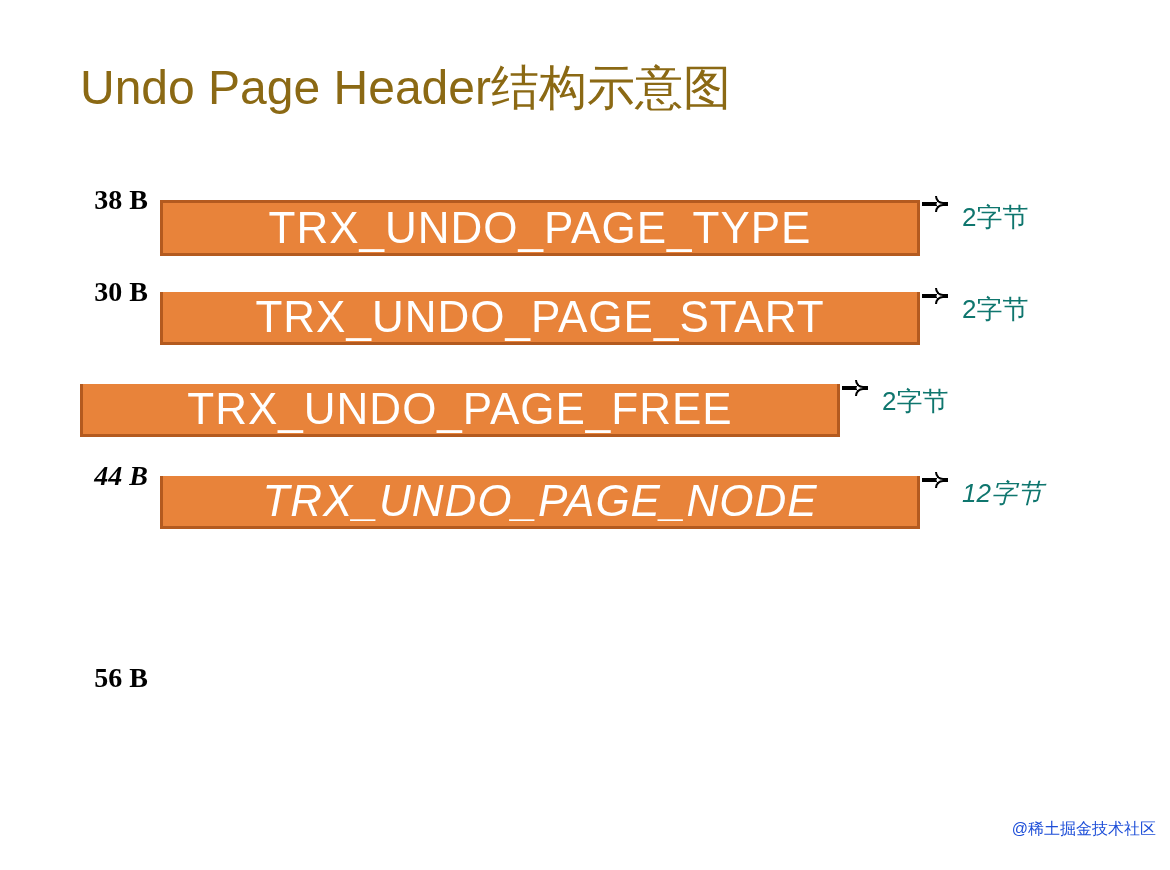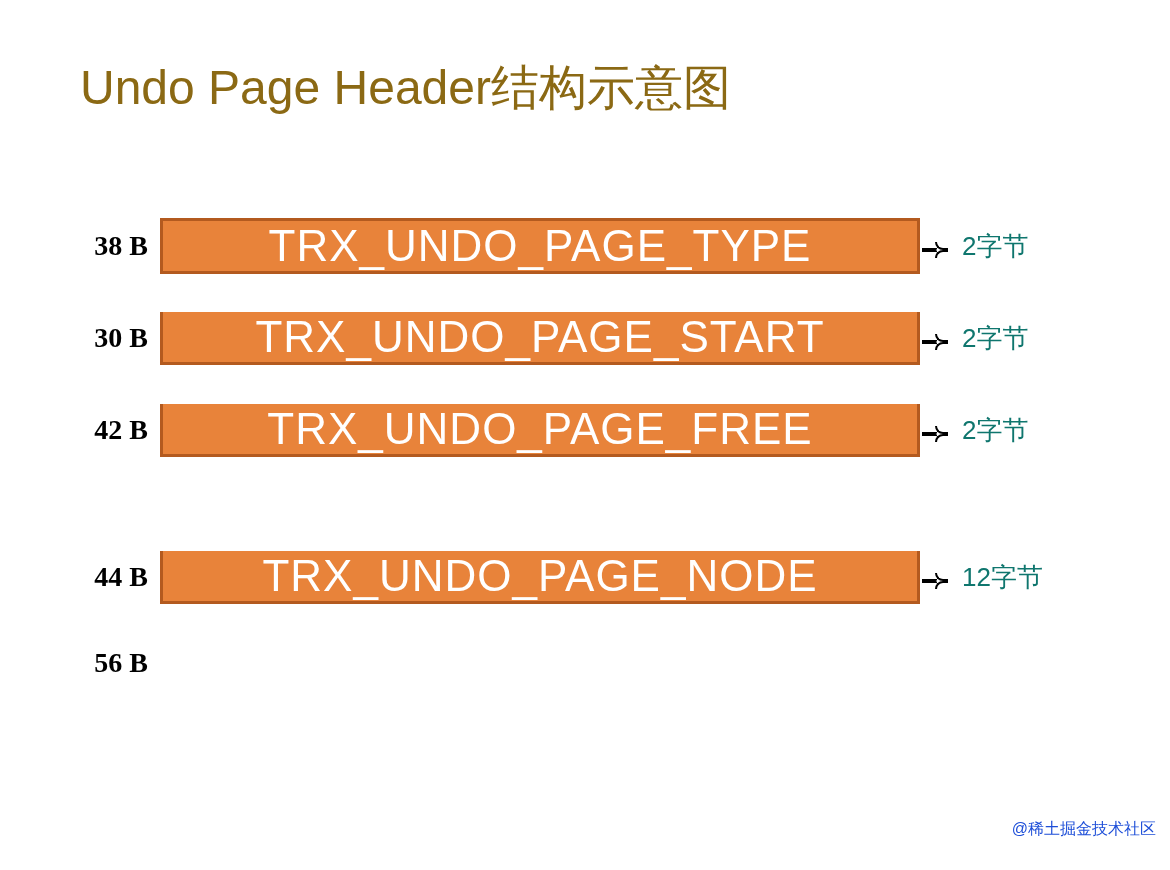--- a/index.html
+++ b/index.html
@@ -20,21 +20,21 @@
     margin-top: 16px;
   }
   .diagram {
     position: absolute;
     top: 200px;
     left: 80px;
     width: 1010px;
   }
   .row {
     display: flex;
-    align-items: center;
+    align-items: flex-start;
   }
   .offset-label {
     width: 80px;
     font-size: 28px;
     font-weight: bold;
     font-family: "Times New Roman", serif;
     color: #000;
     position: relative;
   }
   .offset-label span {
@@ -110,21 +110,21 @@
   .size-label {
     width: 130px;
     display: flex;
     align-items: center;
     font-size: 26px;
     color: #0f766e;
     padding-left: 4px;
     white-space: nowrap;
   }
   .h-small { height: 92px; }
-  .h-big   { height: 202px; }
+  .h-big   { height: 202px; font-style: italic; }
   .watermark {
     position: absolute;
     right: 14px;
     bottom: 30px;
     font-size: 16px;
     color: #1d4ed8;
   }
 </style>
 </head>
 <body>
@@ -159,23 +159,20 @@
     <div class="brace-col">
         <div class="brace">
           <span class="nub-top"></span>
           <span class="nub-bot"></span>
         </div>
       </div>
     <div class="size-label">2字节</div>
   </div>
 
   <div class="row h-small">
-    <div class="offset-label">
-        <span>42 B</span>
-      </div>
     <div class="block">
         <span>TRX_UNDO_PAGE_FREE</span>
       </div>
     <div class="brace-col">
         <div class="brace">
           <span class="nub-top"></span>
           <span class="nub-bot"></span>
         </div>
       </div>
     <div class="size-label">2字节</div>

